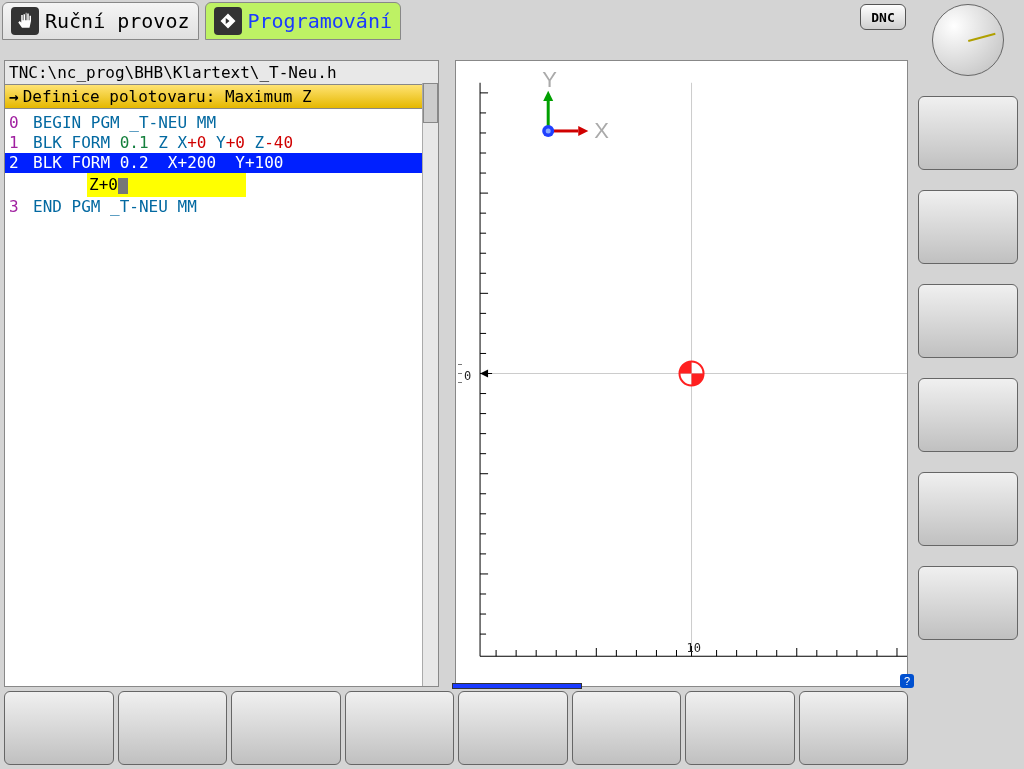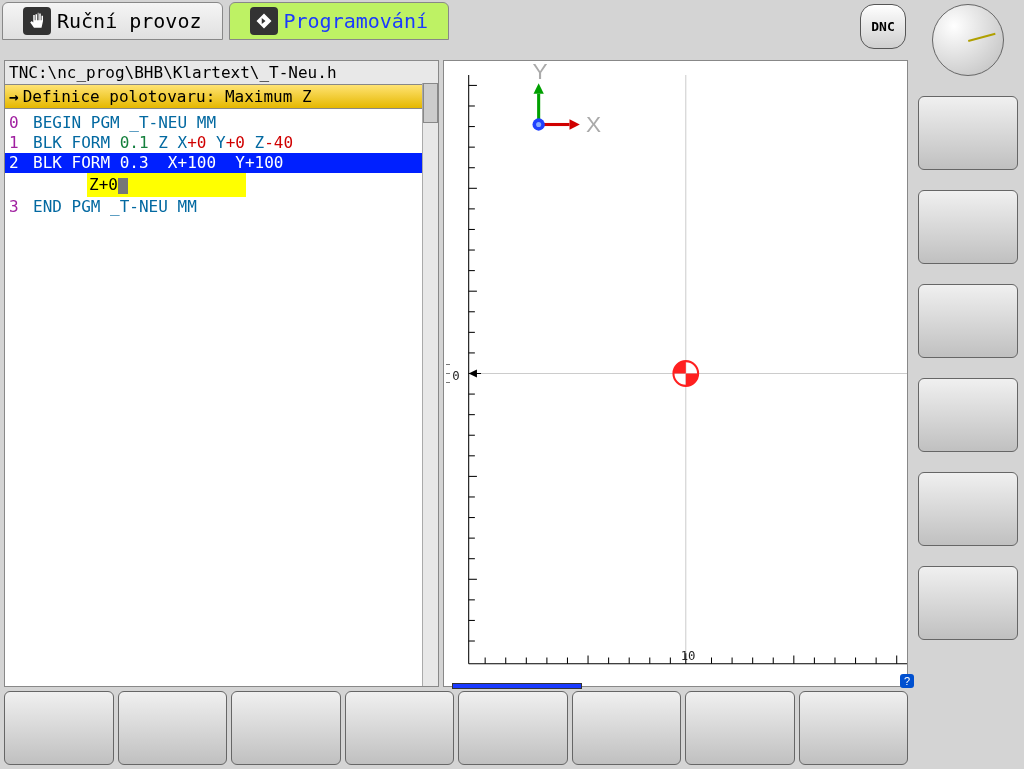--- a/index.html
+++ b/index.html
@@ -19,21 +19,21 @@
       grid-row: 1;
       display: flex;
       align-items: flex-start;
       background: #d4d4d4;
       padding: 2px;
       position: relative;
     }
     .tab {
       display: flex;
       align-items: center;
-      padding: 4px 20px;
+      padding: 4px 8px;
       background: linear-gradient(to bottom, #f5f5f5, #e0e0e0);
       border: 1px solid #888;
       border-radius: 6px 6px 0 0;
       margin-right: 6px;
       font-size: 20px;
       font-family: monospace;
       height: 38px;
     }
     .tab .tab-icon {
       width: 28px;
@@ -46,24 +46,24 @@
       justify-content: center;
       color: #fff;
     }
     .tab.active { background: #bef264; }
     .tab.programming span.label { color: #1a3aff; }
     .dnc-btn {
       position: absolute;
       right: 6px;
       top: 4px;
       width: 46px;
-      height: 45px;
+      height: 26px;
       background: linear-gradient(to bottom, #ffffff, #cfcfcf);
       border: 1px solid #555;
-      border-radius: 14px;
+      border-radius: 6px;
       font-weight: bold;
       font-size: 13px;
       display: flex;
       align-items: center;
       justify-content: center;
     }
     
     .right-col {
       grid-column: 2;
       grid-row: 1 / 4;
@@ -97,21 +97,21 @@
       background: linear-gradient(to bottom, #f0f0f0, #c0c0c0);
       border: 1px solid #666;
       border-radius: 6px;
     }
     
     .main {
       grid-column: 1;
       grid-row: 2;
       display: grid;
       grid-template-columns: 435px 1fr;
-      gap: 4px;
+      gap: 16px;
       background: #d4d4d4;
       padding: 0 4px;
       position: relative;
     }
     .editor {
       background: #fff;
       border: 1px solid #888;
       font-family: monospace;
       font-size: 16px;
       display: flex;
@@ -292,21 +292,21 @@
         <div class="code-line">
           <span class="ln">0</span>
           <span class="kw">BEGIN PGM _T-NEU MM</span>
         </div>
         <div class="code-line">
           <span class="ln">1</span>
           <span><span class="kw">BLK FORM </span><span class="num">0.1</span><span class="kw"> Z X</span><span class="val">+0</span><span class="kw"> Y</span><span class="val">+0</span><span class="kw"> Z</span><span class="val">-40</span></span>
         </div>
         <div class="code-line sel">
           <span class="ln">2</span>
-          <span class="kw">BLK FORM 0.3  X+100  Y+100</span>
+          <span class="kw">BLK FORM 0.2  X+200  Y+100</span>
         </div>
         <div class="code-line" style="padding-left:82px;">
           <span class="edit-field"><span>Z+0</span><span class="cursor"></span>&nbsp;&nbsp;&nbsp;&nbsp;&nbsp;&nbsp;&nbsp;&nbsp;&nbsp;&nbsp;&nbsp;&nbsp;</span>
         </div>
         <div class="code-line">
           <span class="ln">3</span>
           <span class="kw">END PGM _T-NEU MM</span>
         </div>
       </div>
       <div class="editor-scroll">

